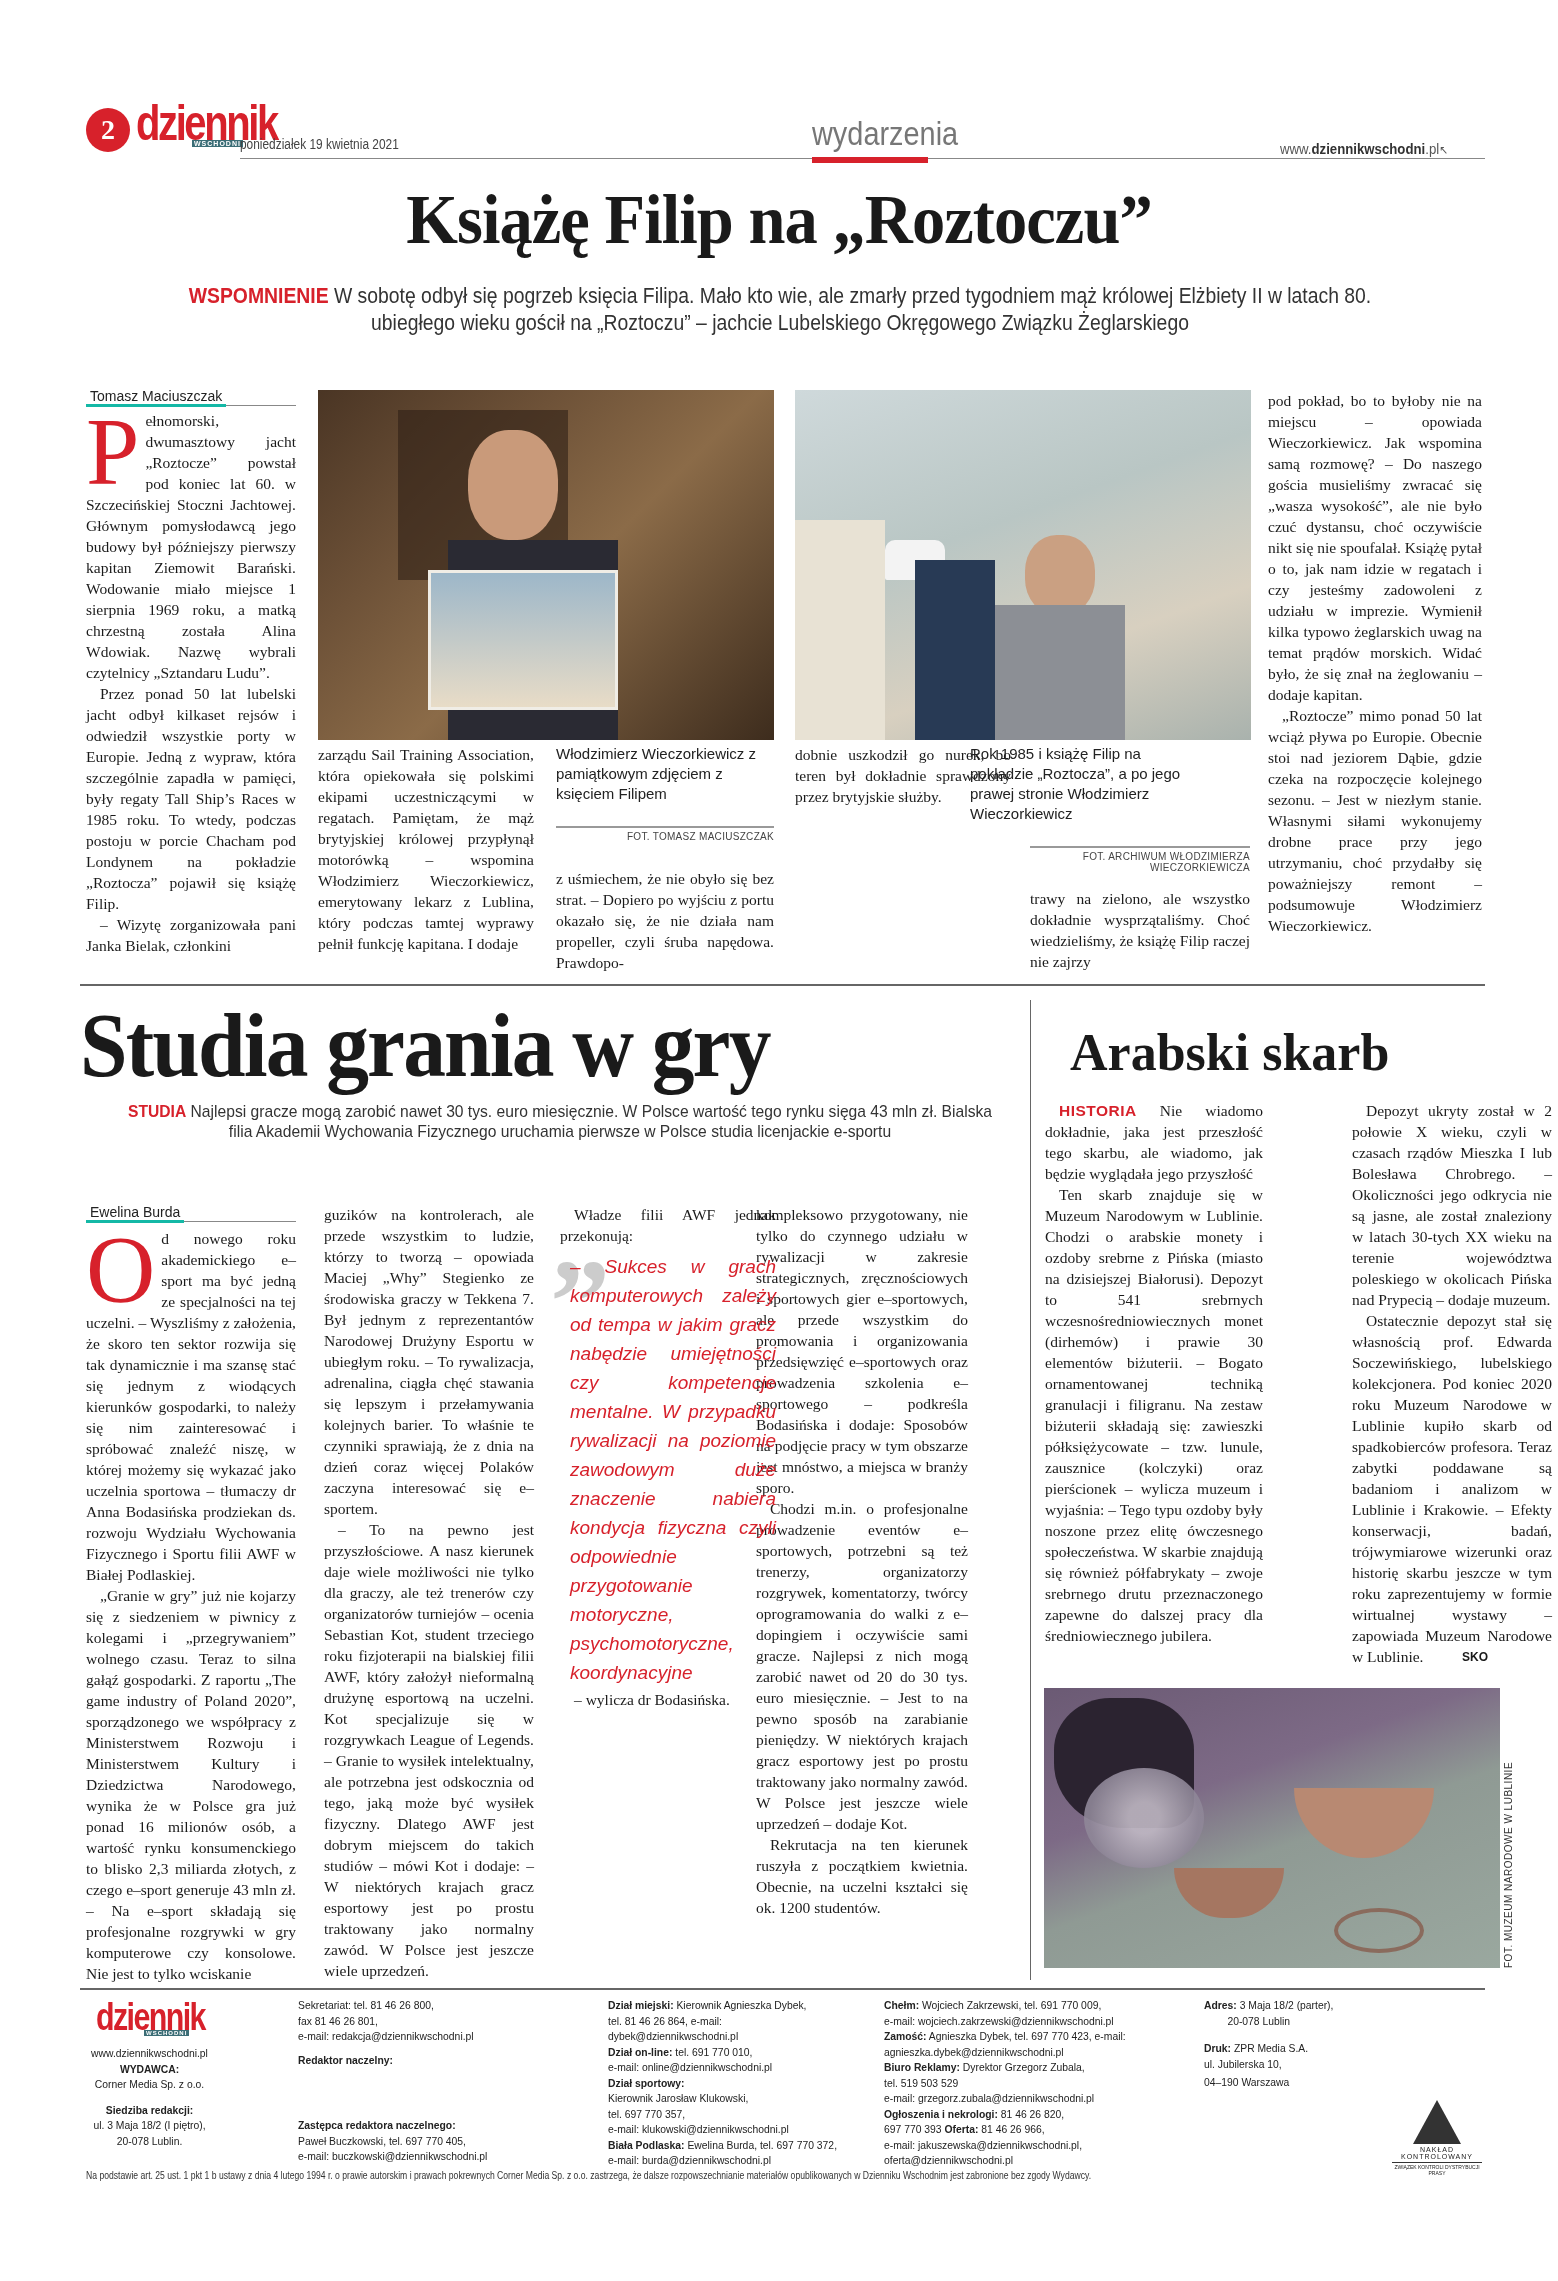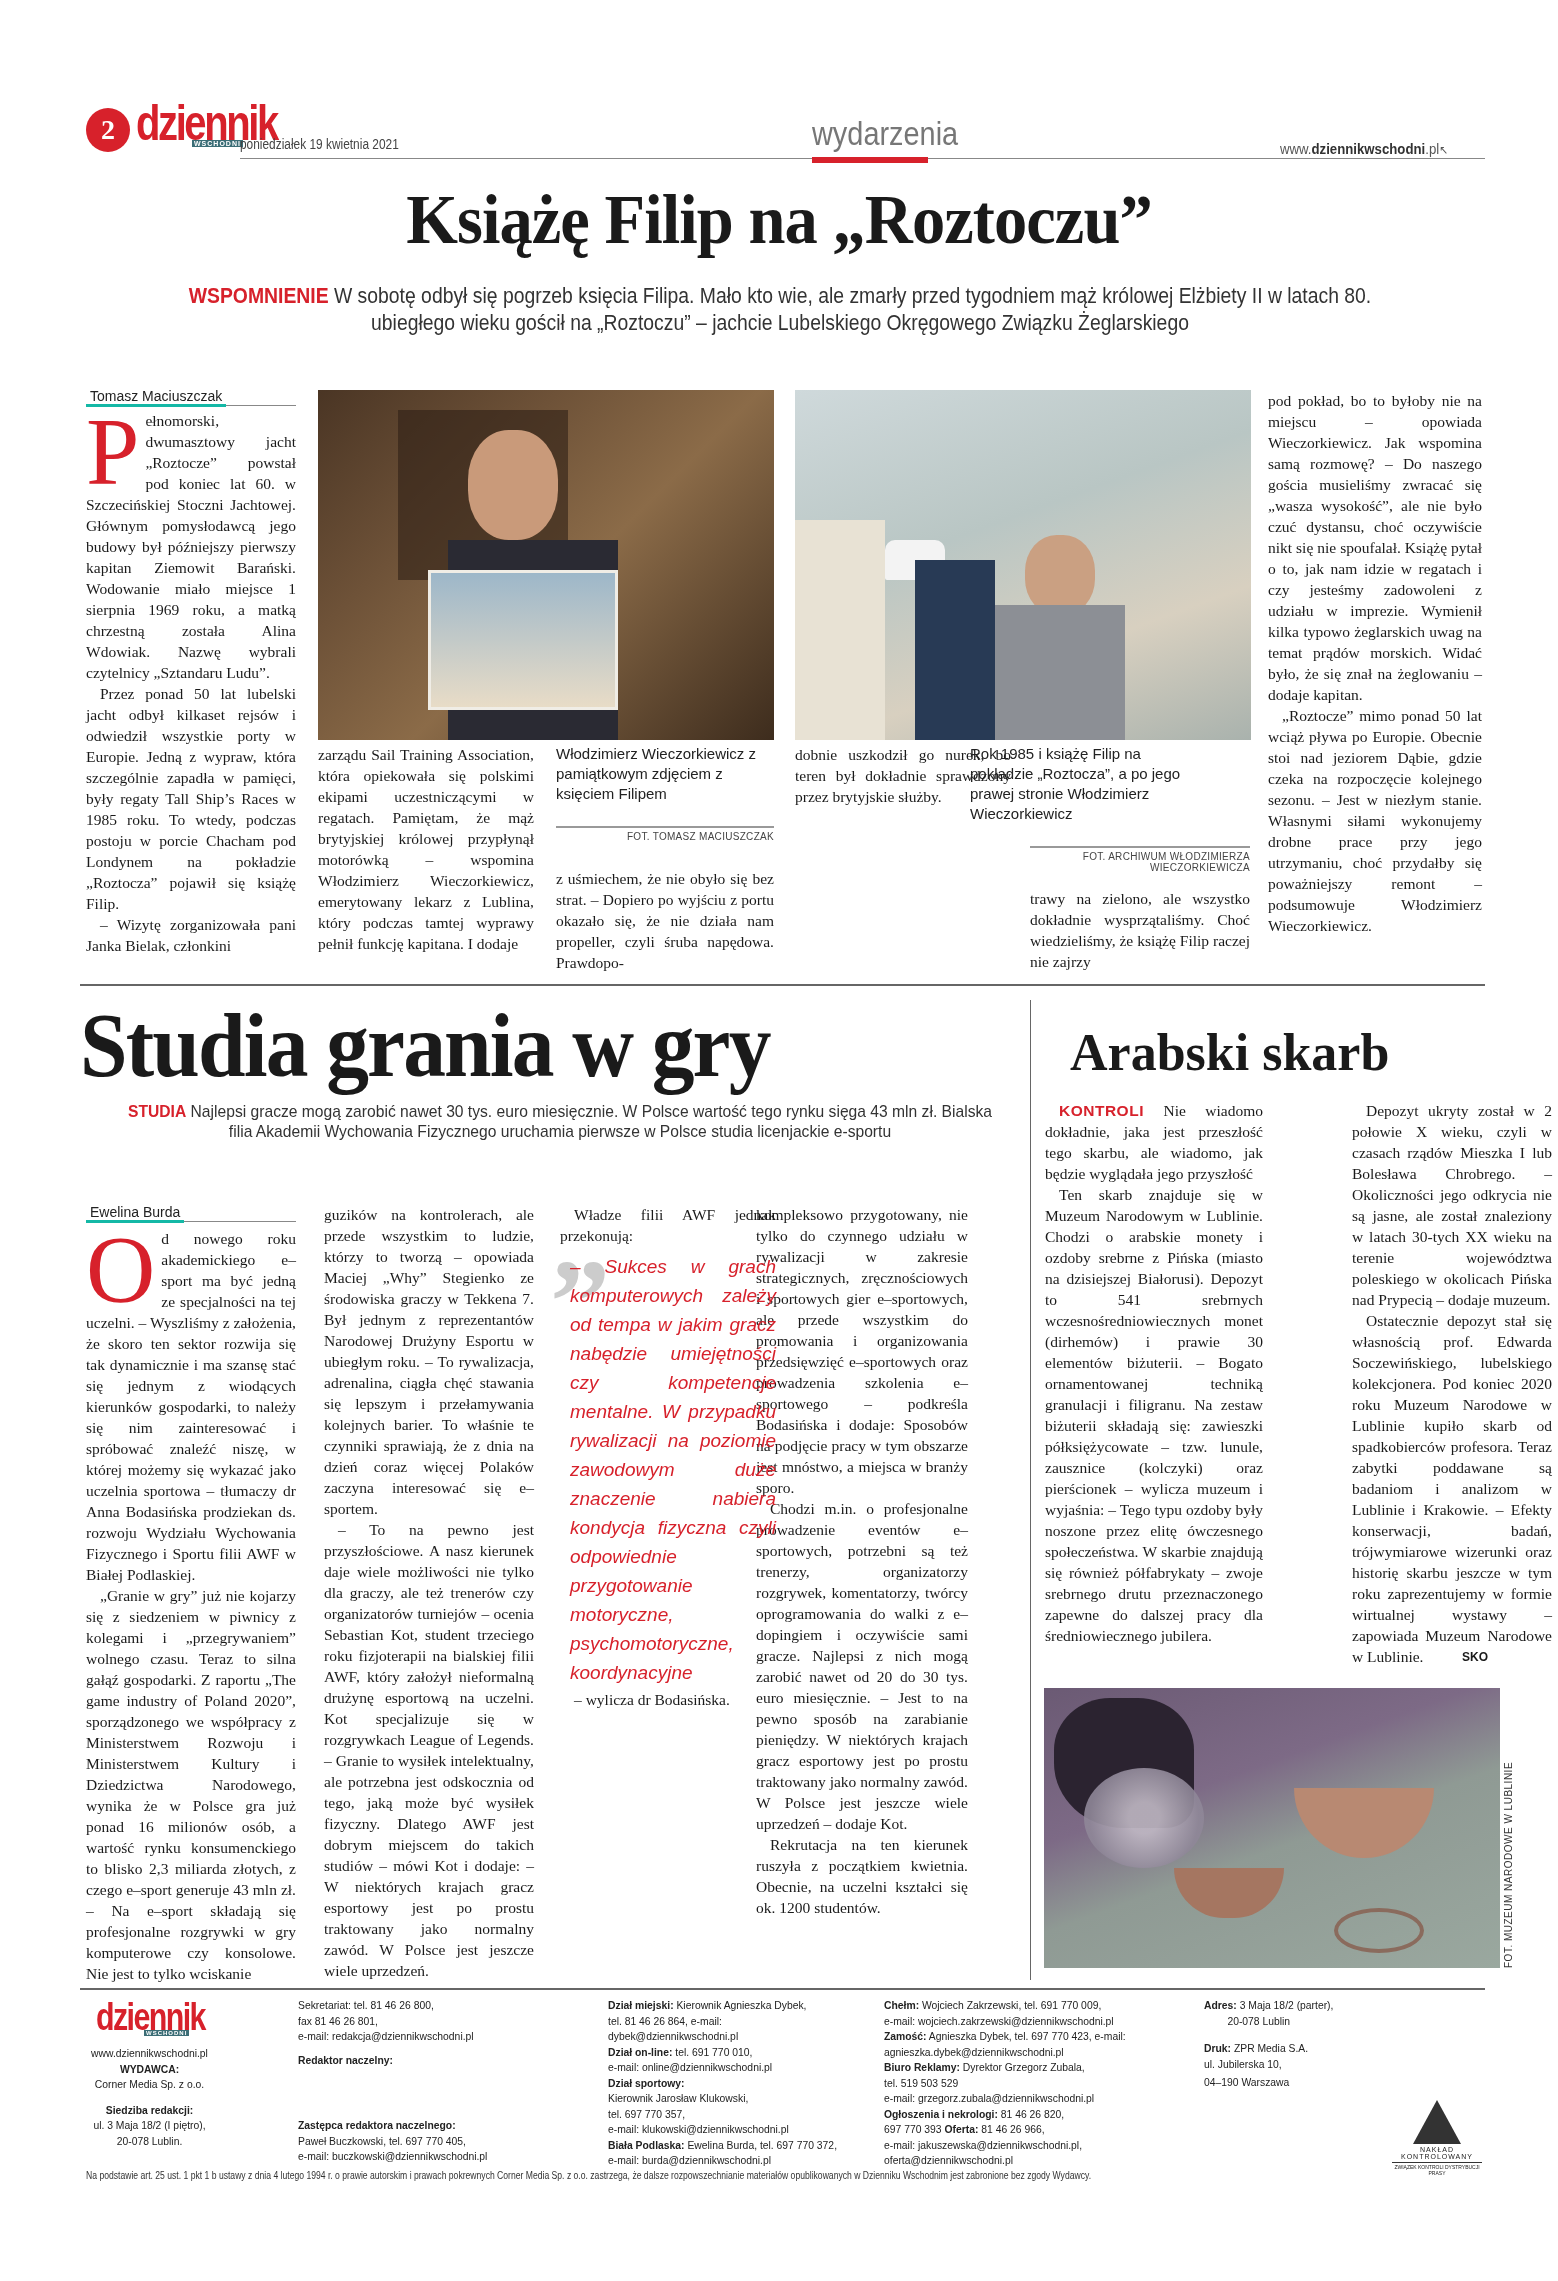--- a/index.html
+++ b/index.html
@@ -135,21 +135,21 @@
   <p>– wylicza dr Bodasińska.</p>
 </div>
 <div class="abs col" style="left:756px;top:1204px;width:212px;">
   <p class="noind">kompleksowo przygotowany, nie tylko do czynnego udziału w rywalizacji w zakresie strategicznych, zręcznościowych i sportowych gier e–sportowych, ale przede wszystkim do promowania i organizowania przedsięwzięć e–sportowych oraz prowadzenia szkolenia e–sportowego – podkreśla Bodasińska i dodaje: Sposobów na podjęcie pracy w tym obszarze jest mnóstwo, a miejsca w branży sporo.</p>
   <p>Chodzi m.in. o profesjonalne prowadzenie eventów e–sportowych, potrzebni są też trenerzy, organizatorzy rozgrywek, komentatorzy, twórcy oprogramowania do walki z e–dopingiem i oczywiście sami gracze. Najlepsi z nich mogą zarobić nawet od 20 do 30 tys. euro miesięcznie. – Jest to na pewno sposób na zarabianie pieniędzy. W niektórych krajach gracz esportowy jest po prostu traktowany jako normalny zawód. W Polsce jest jeszcze wiele uprzedzeń – dodaje Kot.</p>
   <p>Rekrutacja na ten kierunek ruszyła z początkiem kwietnia. Obecnie, na uczelni kształci się ok. 1200 studentów.</p>
 </div>
 
 <h2 class="abs headline3">Arabski skarb</h2>
 <div class="abs col" style="left:1045px;top:1100px;width:218px;">
-  <p><span class="sans red" style="font-weight:bold;letter-spacing:.5px;">KONTROLI</span> <span>Nie wiadomo dokładnie, jaka jest przeszłość tego skarbu, ale wiadomo, jak będzie wyglądała jego przyszłość</span></p>
+  <p><span class="sans red" style="font-weight:bold;letter-spacing:.5px;">HISTORIA</span> <span>Nie wiadomo dokładnie, jaka jest przeszłość tego skarbu, ale wiadomo, jak będzie wyglądała jego przyszłość</span></p>
   <p>Ten skarb znajduje się w Muzeum Narodowym w Lublinie. Chodzi o arabskie monety i ozdoby srebrne z Pińska (miasto na dzisiejszej Białorusi). Depozyt to 541 srebrnych wczesnośredniowiecznych monet (dirhemów) i prawie 30 elementów biżuterii. – Bogato ornamentowanej techniką granulacji i filigranu. Na zestaw biżuterii składają się: zawieszki półksiężycowate – tzw. lunule, zausznice (kolczyki) oraz pierścionek – wylicza muzeum i wyjaśnia: – Tego typu ozdoby były noszone przez elitę ówczesnego społeczeństwa. W skarbie znajdują się również półfabrykaty – zwoje srebrnego drutu przeznaczonego zapewne do dalszej pracy dla średniowiecznego jubilera.</p>
 </div>
 <div class="abs col" style="left:1352px;top:1100px;width:200px;">
   <p>Depozyt ukryty został w 2 połowie X wieku, czyli w czasach rządów Mieszka I lub Bolesława Chrobrego. – Okoliczności jego odkrycia nie są jasne, ale został znaleziony w latach 30-tych XX wieku na terenie województwa poleskiego w okolicach Pińska nad Prypecią – dodaje muzeum.</p>
   <p>Ostatecznie depozyt stał się własnością prof. Edwarda Soczewińskiego, lubelskiego kolekcjonera. Pod koniec 2020 roku Muzeum Narodowe w Lublinie kupiło skarb od spadkobierców profesora. Teraz zabytki poddawane są badaniom i analizom w Lublinie i Krakowie. – Efekty konserwacji, badań, trójwymiarowe wizerunki oraz historię skarbu jeszcze w tym roku zaprezentujemy w formie wirtualnej wystawy – zapowiada Muzeum Narodowe w Lublinie.</p>
 </div>
 <div class="abs sans" style="left:1462px;top:1650px;font-weight:bold;font-size:12px;">SKO</div>
 
 <div class="abs photo" style="left:1044px;top:1688px;width:456px;height:280px;background:linear-gradient(160deg,#6b5a74 0%,#7d6a86 35%,#8f9a94 55%,#9aa89f 100%);">
   <div style="position:absolute;left:10px;top:10px;width:140px;height:130px;border-radius:40% 40% 20% 50%;background:#2b2330;"></div>

